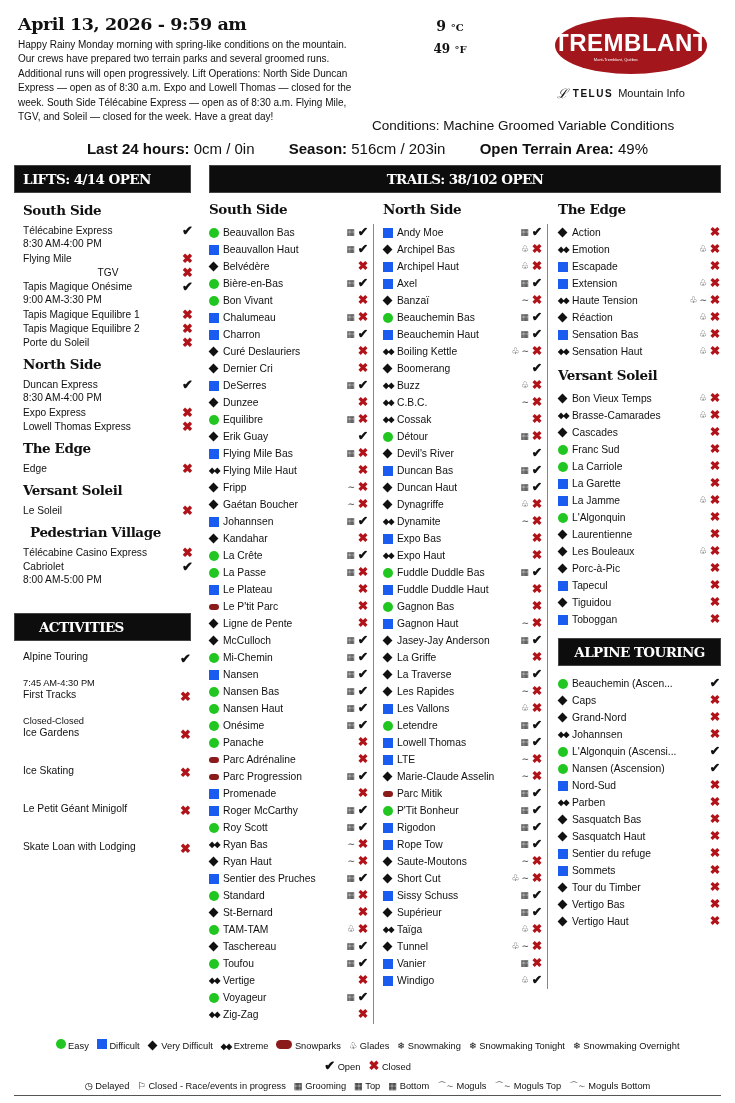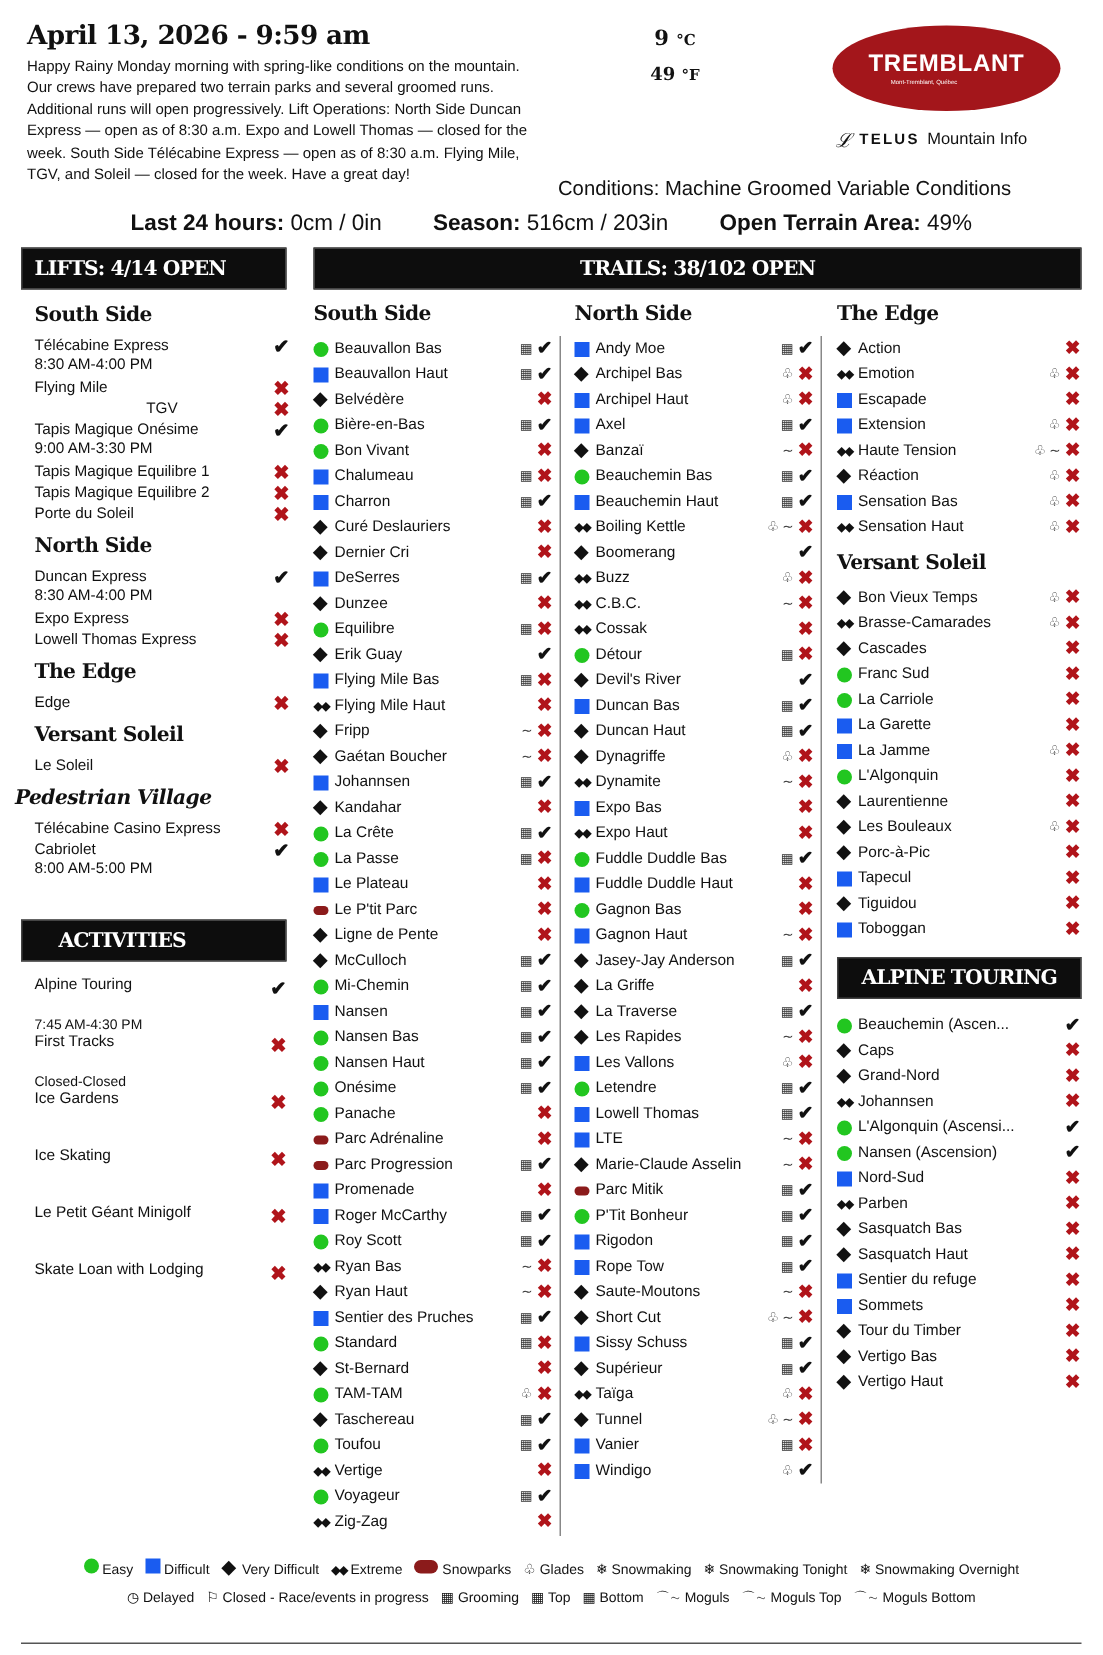--- a/index.html
+++ b/index.html
@@ -5,21 +5,21 @@
   * { box-sizing: border-box; margin: 0; padding: 0; }
   body { width: 735px; height: 1103px; background: #fff; color: #111; font-family: "Liberation Sans", sans-serif; position: relative; overflow: hidden; }
   #header { position: absolute; left: 18px; top: 14px; width: 345px; }
   #header h1 { font-family: "DejaVu Serif", serif; font-size: 17.5px; font-weight: bold; letter-spacing: -0.4px; margin-bottom: 4px; }
   #header p { font-size: 10px; line-height: 14.4px; color: #111; }
   #temp { position: absolute; left: 430px; top: 18px; text-align: center; width: 40px; font-family: "DejaVu Serif", serif; font-weight: bold; }
   #temp .c { font-size: 14px; }
   #temp .c small, #temp .f small { font-size: 10px; }
   #temp .f { font-size: 12px; margin-top: 8px; }
   #logo { position: absolute; left: 555px; top: 17px; width: 152px; height: 57px; background: #a3161b; border-radius: 50%; display: flex; flex-direction: column; align-items: center; justify-content: center; color: #fff; }
-  #logo .name { font-family: "Liberation Sans", sans-serif; font-weight: bold; font-size: 16px; letter-spacing: 0.5px; }
+  #logo .name { font-family: "Liberation Sans", sans-serif; font-weight: bold; font-size: 24px; letter-spacing: 0.5px; }
   #logo .sub { font-size: 4px; margin-top: 0px; margin-left: -30px; }
   #telus { position: absolute; left: 557px; top: 84px; font-size: 11px; display: flex; align-items: center; gap: 5px; }
   #telus .brand { font-weight: bold; letter-spacing: 1.5px; font-size: 10px; }
   #telus .glyph { font-style: italic; font-size: 13px; }
   #conditions { position: absolute; left: 372px; top: 118px; font-size: 13.5px; }
   #stats { position: absolute; left: 0; top: 140px; width: 735px; text-align: center; font-size: 15px; }
   #stats span.grp { margin: 0 15px; }
   #stats b { font-weight: bold; }
   .bar { position: absolute; background: #0d0d0d; color: #fff; font-family: "DejaVu Serif", serif; font-weight: bold; font-size: 13.5px; letter-spacing: -0.6px; height: 28px; display: flex; align-items: center; border: 1px solid #444; }
   #lifts-bar { left: 14px; top: 165px; width: 177px; padding-left: 8px; }
@@ -136,21 +136,21 @@
     <div class="sec-title" style="left:23px;top:440px;">The Edge</div>
     <div class="lift" style="top:462px;">
       <div>Edge</div>
       <span class="st closed">✖</span>
     </div>
     <div class="sec-title" style="left:23px;top:482px;">Versant Soleil</div>
     <div class="lift" style="top:504px;">
       <div>Le Soleil</div>
       <span class="st closed">✖</span>
     </div>
-    <div class="sec-title" style="left:10px;top:524px;font-style:italic;">Pedestrian Village</div>
+    <div class="sec-title" style="left:30px;top:524px;">Pedestrian Village</div>
     <div class="lift" style="top:546px;">
       <div>Télécabine Casino Express</div>
       <span class="st closed">✖</span>
     </div>
     <div class="lift" style="top:560px;">
       <div>Cabriolet</div>
       <div>8:00 AM-5:00 PM</div>
       <span class="st open">✔</span>
     </div>
   </div>
@@ -1179,15 +1179,16 @@
       <span class="lvl">
         <span class="dia"></span>
       </span>
       <span class="nm">Vertigo Haut</span>
       <span class="st closed">✖</span>
     </div>
   </div>
 
 <div id="legend">
   <div id="lg1"><span class="li"><span class="dot"></span> <span>Easy</span></span><span class="li"><span class="sq"></span> <span>Difficult</span></span><span class="li"><span class="dia" style="margin-right:3px"></span> <span>Very Difficult</span></span><span class="li"><span class="dd">◆◆</span> <span>Extreme</span></span><span class="li"><span class="park" style="width:16px;height:9px;border-radius:5px"></span> <span>Snowparks</span></span><span class="li"><span>♧</span> <span>Glades</span></span><span class="li"><span>❄</span> <span>Snowmaking</span></span><span class="li"><span>❄</span> <span>Snowmaking Tonight</span></span><span class="li"><span>❄</span> <span>Snowmaking Overnight</span></span></div>
+  <div id="lg2"><span class="li"><span class="open" style="font-size:13px">✔</span> <span>Open</span></span><span class="li"><span class="closed" style="font-size:13px">✖</span> <span>Closed</span></span></div>
   <div id="lg3"><span class="li"><span>◷</span> <span>Delayed</span></span><span class="li"><span>⚐</span> <span>Closed - Race/events in progress</span></span><span class="li"><span>▦</span> <span>Grooming</span></span><span class="li"><span>▦</span> <span>Top</span></span><span class="li"><span>▦</span> <span>Bottom</span></span><span class="li"><span>⌒∼</span> <span>Moguls</span></span><span class="li"><span>⌒∼</span> <span>Moguls Top</span></span><span class="li"><span>⌒∼</span> <span>Moguls Bottom</span></span></div>
 </div>
 <div id="legend-rule"></div>
 
 </body></html>

